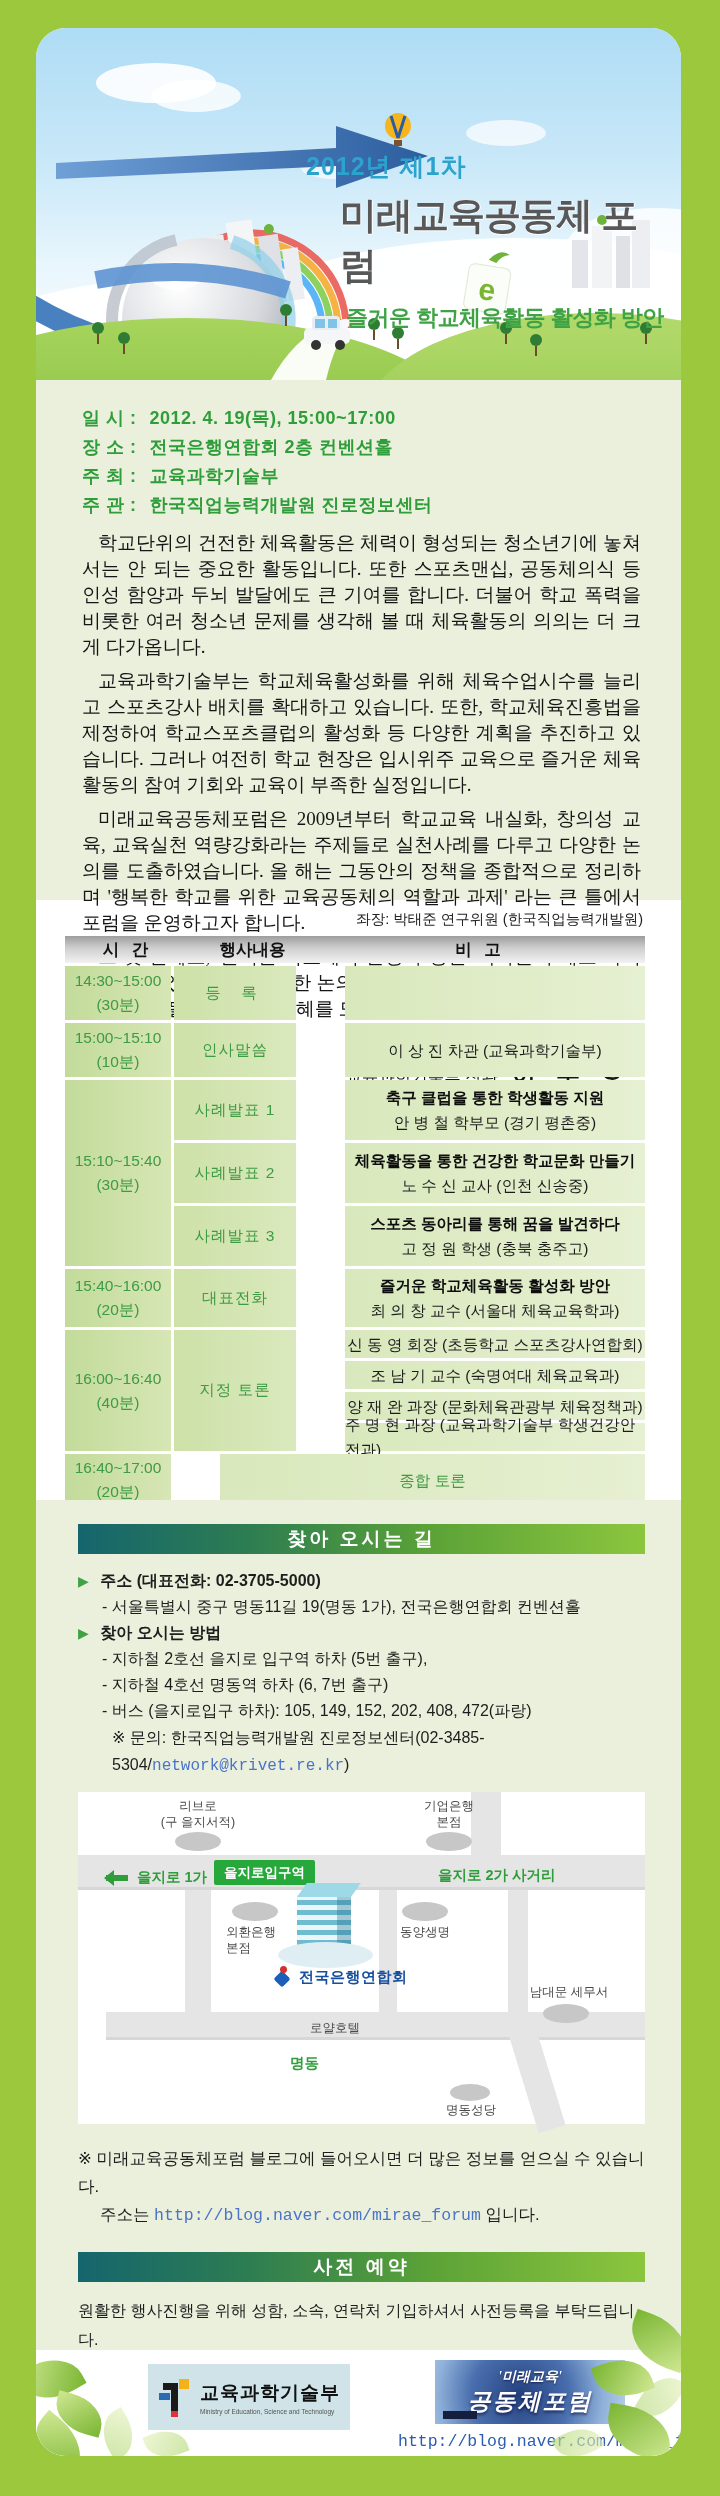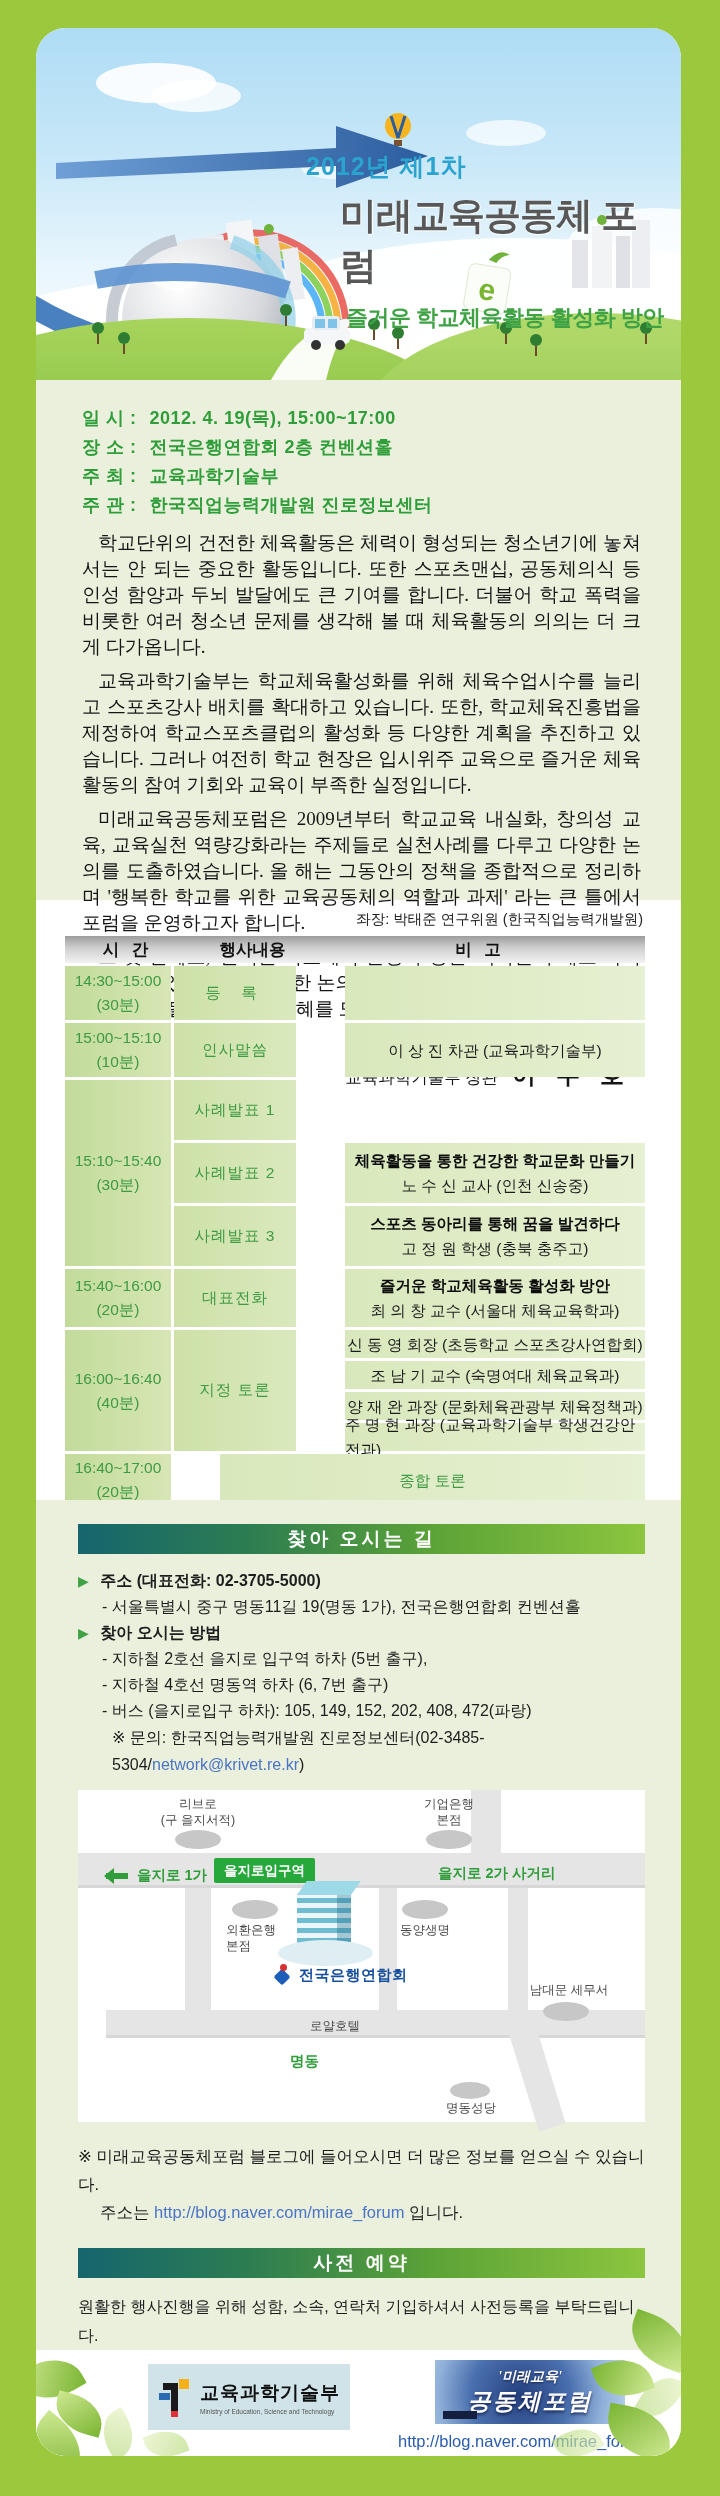--- a/index.html
+++ b/index.html
@@ -58,21 +58,21 @@
   .panel2{position:absolute;left:0;top:1472px;width:645px;height:850px;background:#eaf0dc;
     box-sizing:border-box;padding:24px 36px 0 42px;overflow:hidden;}
   .sect-bar{width:567px;height:30px;line-height:30px;text-align:center;color:#fff;
     font-size:19px;font-weight:700;letter-spacing:3px;
     background:linear-gradient(90deg,#15656e 0%,#2d7d52 30%,#5ba237 62%,#8cc63e 100%);}
   .dir-list{margin-top:14px;font-size:16px;color:#222;}
   .dir-title{font-weight:800;color:#1d1d1d;line-height:26px;}
   .tri{color:#3fa345;font-size:14px;margin-right:7px;}
   .dir-sub{margin-left:24px;line-height:26px;color:#1d1d1d;}
   .dir-inq{margin-left:34px;line-height:27px;color:#1d1d1d;}
-  a.lnk{color:#4a74c9;text-decoration:none;}
+  a.lnk{color:#4a74c9;text-decoration:none;font-family:Liberation Mono, monospace;}
   
   .map{position:relative;width:567px;height:332px;background:#ffffff;margin-top:12px;}
   .road{position:absolute;background:#e5e5e5;}
   .road-h{box-shadow:inset 0 -3px 0 #d7d7d7;}
   .map-oval{position:absolute;width:46px;height:19px;border-radius:50%;background:#c7c7c7;}
   .map-lbl{position:absolute;font-size:12.5px;color:#4a4a4a;text-align:center;white-space:pre-line;line-height:16px;}
   .map-green{position:absolute;font-size:14.5px;font-weight:800;color:#2f9e3a;white-space:nowrap;}
   .station{position:absolute;background:#27a83b;color:#fff;font-size:13.5px;font-weight:800;
     line-height:25px;padding:0 10px;border-radius:2px;white-space:nowrap;}
   .larrow{display:inline-block;vertical-align:middle;margin-right:5px;position:relative;width:22px;height:6px;background:#2f9e3a;}
@@ -309,20 +309,24 @@
     </div>
 
     <div class="srow">
       <div class="cell c-time">
         <span>15:10~15:40</span>
         <span>(30분)</span>
       </div>
       <div class="subcol">
         <div class="subrow">
           <div class="cell c-event">사례발표 1</div>
+          <div class="cell c-note">
+            <span class="nt">축구 클럽을 통한 학생활동 지원</span>
+            <span>안 병 철  학부모 (경기 평촌중)</span>
+          </div>
         </div>
         <div class="subrow">
           <div class="cell c-event">사례발표 2</div>
           <div class="cell c-note">
             <span class="nt">체육활동을 통한 건강한 학교문화 만들기</span>
             <span>노 수 신  교사 (인천 신송중)</span>
           </div>
         </div>
         <div class="subrow">
           <div class="cell c-event">사례발표 3</div>

